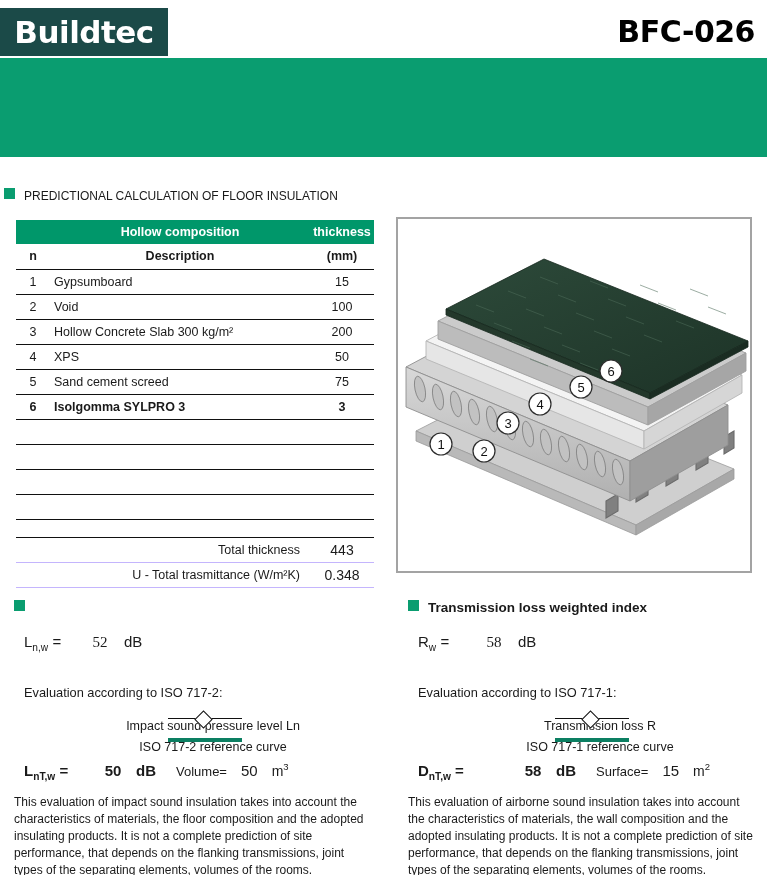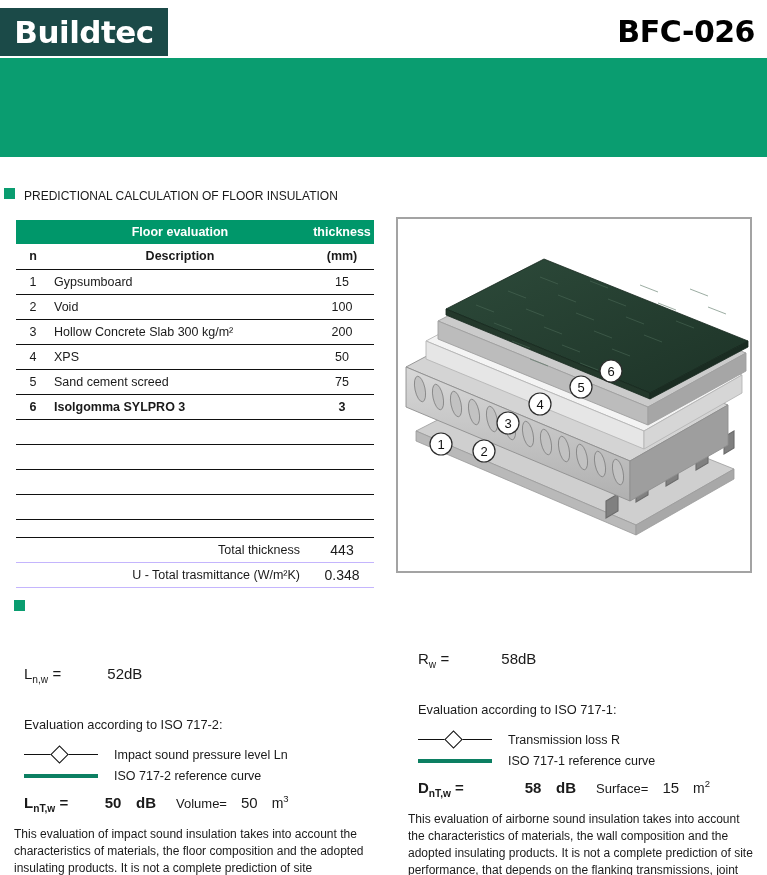--- a/index.html
+++ b/index.html
@@ -101,28 +101,28 @@
 
   .col-head {
     font-size: 13.5px; font-weight: bold; color: #1a1a1a;
     margin-left: 8px; white-space: nowrap;
   }
   .idx-row {
     margin-top: 18px; margin-left: 18px;
     font-size: 15px; color: #1a1a1a;
     display: flex; align-items: baseline;
   }
-  .idx-sym { min-width: 52px; margin-top: 32px; }
-  .idx-val { min-width: 48px; text-align: right; }
+  .idx-sym { min-width: 52px; }
+  .idx-val { min-width: 48px; text-align: center; font-family: Liberation Serif, serif; }
   .idx-unit { }
   .eval-line {
     margin-top: 32px; margin-left: 18px; font-size: 12.8px; color: #1a1a1a;
   }
   .legend { margin-top: 12px; margin-left: 18px; }
-  .leg-row { display: flex; align-items: center; height: 21px; }
+  .leg-row { display: flex; align-items: center; height: 21px; flex-direction: column; }
   .leg-key { width: 74px; position: relative; height: 14px; }
   .leg-line-black {
     position: absolute; left: 0; top: 6px; width: 74px; height: 1.4px;
     background: #111;
   }
   .leg-diamond {
     position: absolute; left: 29px; top: 0.5px; width: 13px; height: 13px;
     background: #ffffff; border: 1.4px solid #111; transform: rotate(45deg);
   }
   .leg-line-green {
@@ -163,21 +163,21 @@
   </div>
 
   <div class="sec-title" id="main-section-heading">
     <span class="sq"></span><span>PREDICTIONAL CALCULATION OF FLOOR INSULATION</span>
   </div>
 
   <table class="tbl">
     <thead>
       <tr>
         <th class="hdr left-blank"></th>
-        <th class="hdr">Floor evaluation</th>
+        <th class="hdr">Hollow composition</th>
         <th class="hdr">thickness</th>
       </tr>
       <tr>
         <th class="sub">n</th>
         <th class="sub">Description</th>
         <th class="sub">(mm)</th>
       </tr>
     </thead>
     <tbody id="tbl-body">
         <tr class="">
@@ -402,20 +402,23 @@
       <span class="res-unit">dB</span>
       <span class="res-aux-lbl">Volume=</span>
       <span class="res-aux-val">50</span>
       <span class="res-aux-unit"><span>m</span><sup>3</sup></span>
     </div>
 
     <div class="note">This evaluation of impact sound insulation takes into account the characteristics of materials, the floor composition and the adopted insulating products. It is not a complete prediction of site performance, that depends on the flanking transmissions, joint types of the separating elements, volumes of the rooms.</div>
   </div>
 
   <div class="col right">
+    <div class="col-head">
+      <span class="sq"></span><span>Transmission loss weighted index</span>
+    </div>
 
     <div class="idx-row">
       <span class="idx-sym"><span>R</span><sub>w</sub> <span>=</span></span>
       <span class="idx-val">58</span>
       <span class="idx-unit">dB</span>
     </div>
 
     <div class="eval-line">Evaluation according to  ISO 717-1:</div>
 
     <div class="legend">

